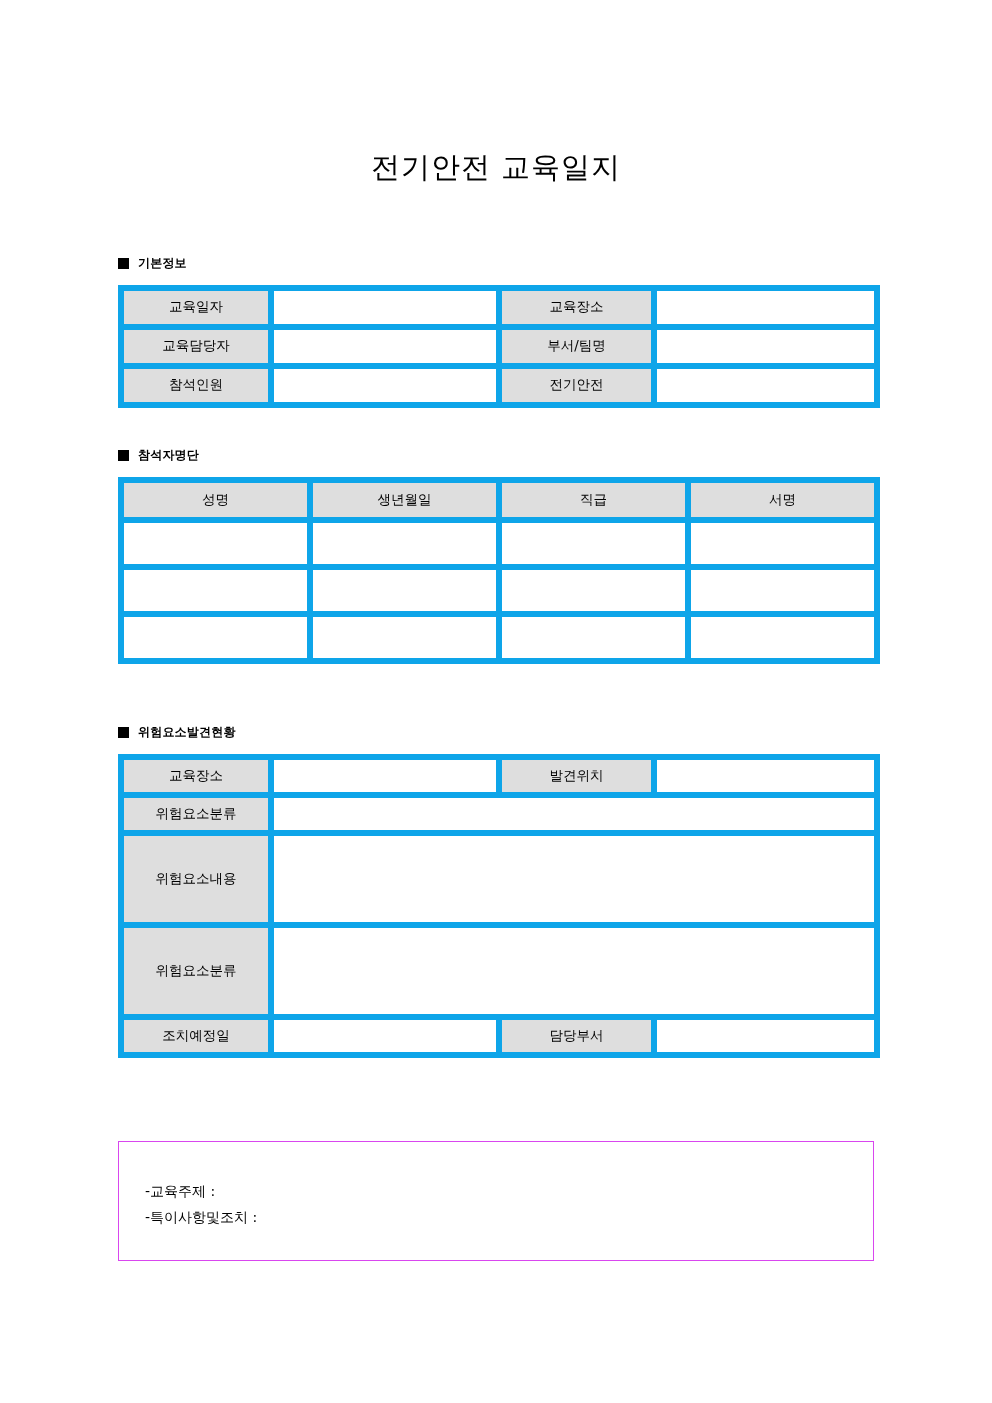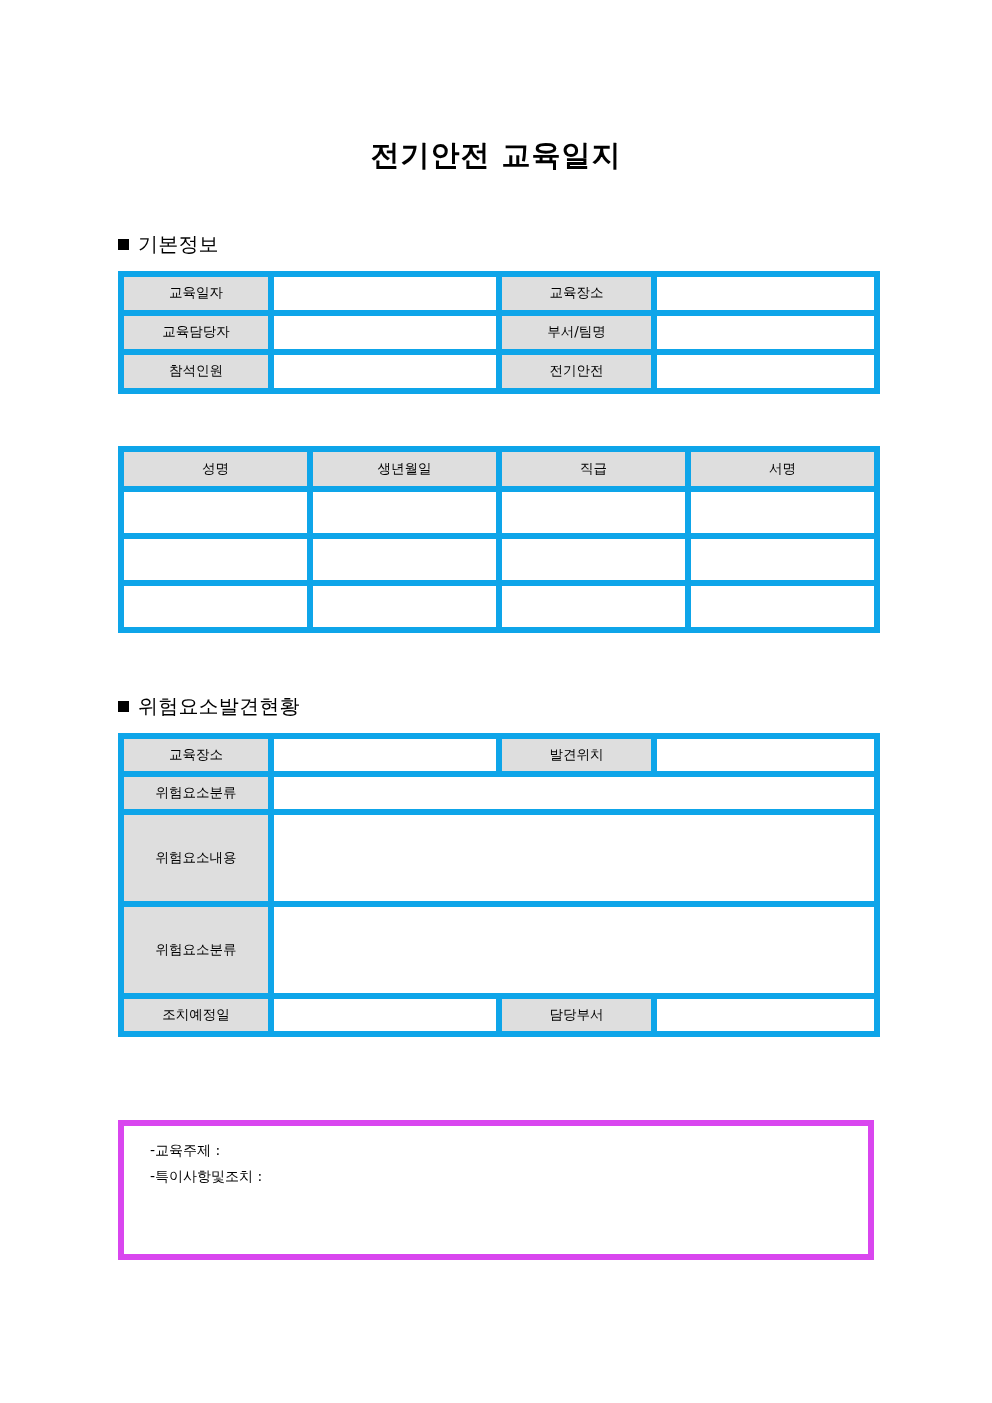--- a/index.html
+++ b/index.html
@@ -21,34 +21,34 @@
     width: 992px;
     height: 1403px;
     padding: 0;
     position: relative;
   }
 
   
   .doc-title {
     text-align: center;
     font-size: 29px;
-    font-weight: bold;
+    font-weight: normal;
     letter-spacing: 1px;
-    margin: 4px;
+    margin: 16px;
     padding-top: 134px;
     line-height: 1.2;
   }
 
   
   .section-head {
     display: flex;
     align-items: center;
     margin-left: 118px;
-    font-size: 20px;
-    font-weight: normal;
+    font-size: 12px;
+    font-weight: bold;
     letter-spacing: 0.2px;
   }
   .bullet-square {
     display: inline-block;
     width: 11px;
     height: 11px;
     background: #000000;
     margin-right: 9px;
     flex: 0 0 auto;
   }
@@ -93,24 +93,24 @@
   .col-at { width: 189px; }
 
   
   .tbl-hazard td { height: 38px; }
   .tbl-hazard td.tall { height: 92px; }
 
   
   .content-box {
     margin-left: 118px;
     width: 756px;
-    height: 140px;
-    border: 6px solid #d946ef;
+    height: 120px;
+    border: 1px solid #d946ef;
     background: #ffffff;
-    padding: 11px 0 0 26px;
+    padding: 36px 0 0 26px;
   }
   .content-line {
     font-size: 14px;
     line-height: 26px;
     white-space: pre;
   }
 
   
   .sp-title-to-s1 { height: 54px; }
   .sp-head-to-tbl { height: 13px; }
@@ -158,20 +158,24 @@
         <td class="label-cell">참석인원</td>
         <td class="value-cell"></td>
         <td class="label-cell">전기안전</td>
         <td class="value-cell"></td>
       </tr>
     </tbody>
   </table>
 
   <div class="sp-s1-to-s2"></div>
 
+  <div class="section-head">
+    <span class="bullet-square"></span>
+    <span>참석자명단</span>
+  </div>
 
   <div class="sp-head-to-tbl"></div>
 
   <table class="form-table tbl-attendee">
     <colgroup>
       <col class="col-at">
         <col class="col-at">
         <col class="col-at">
         <col class="col-at">
     </colgroup>

